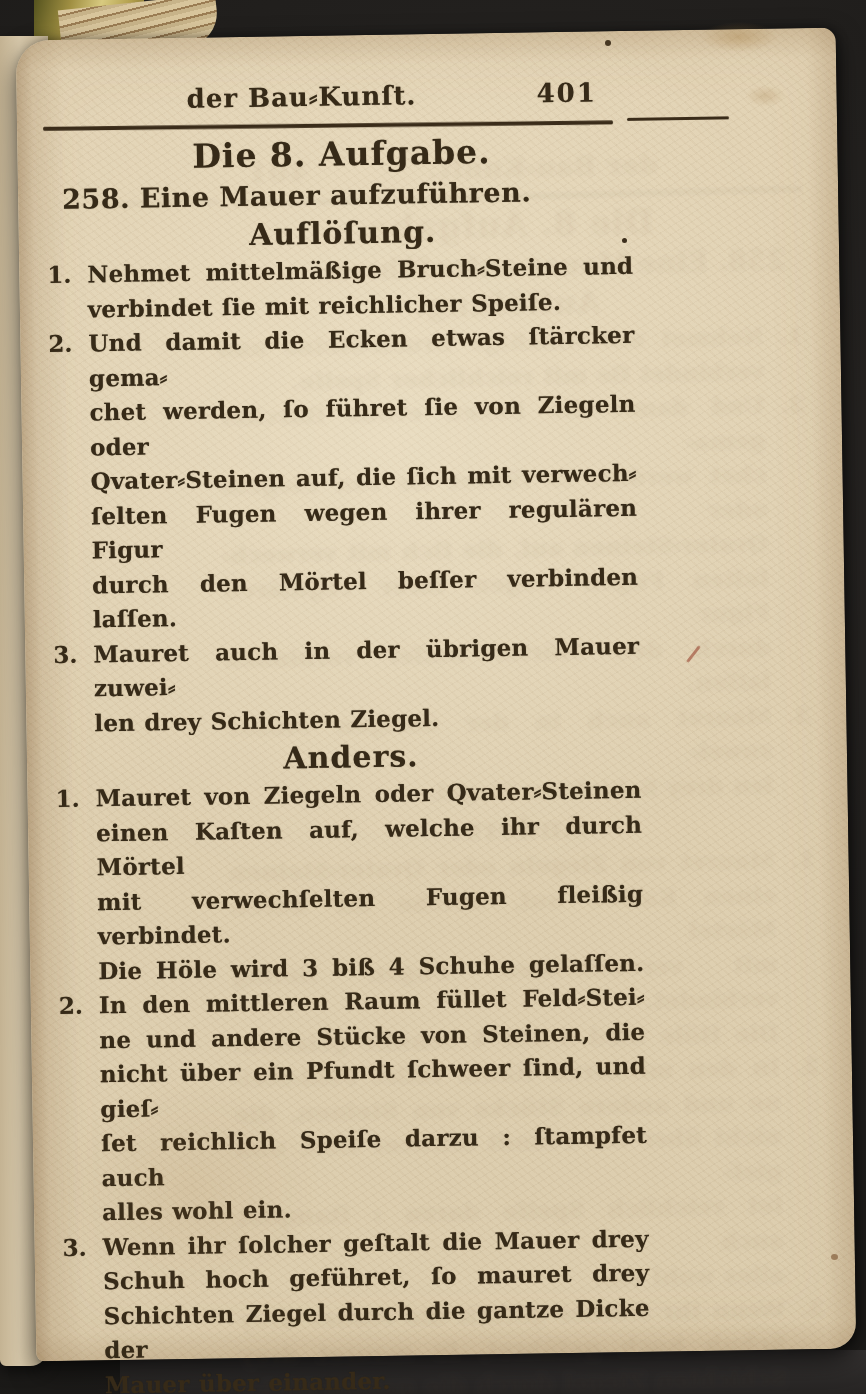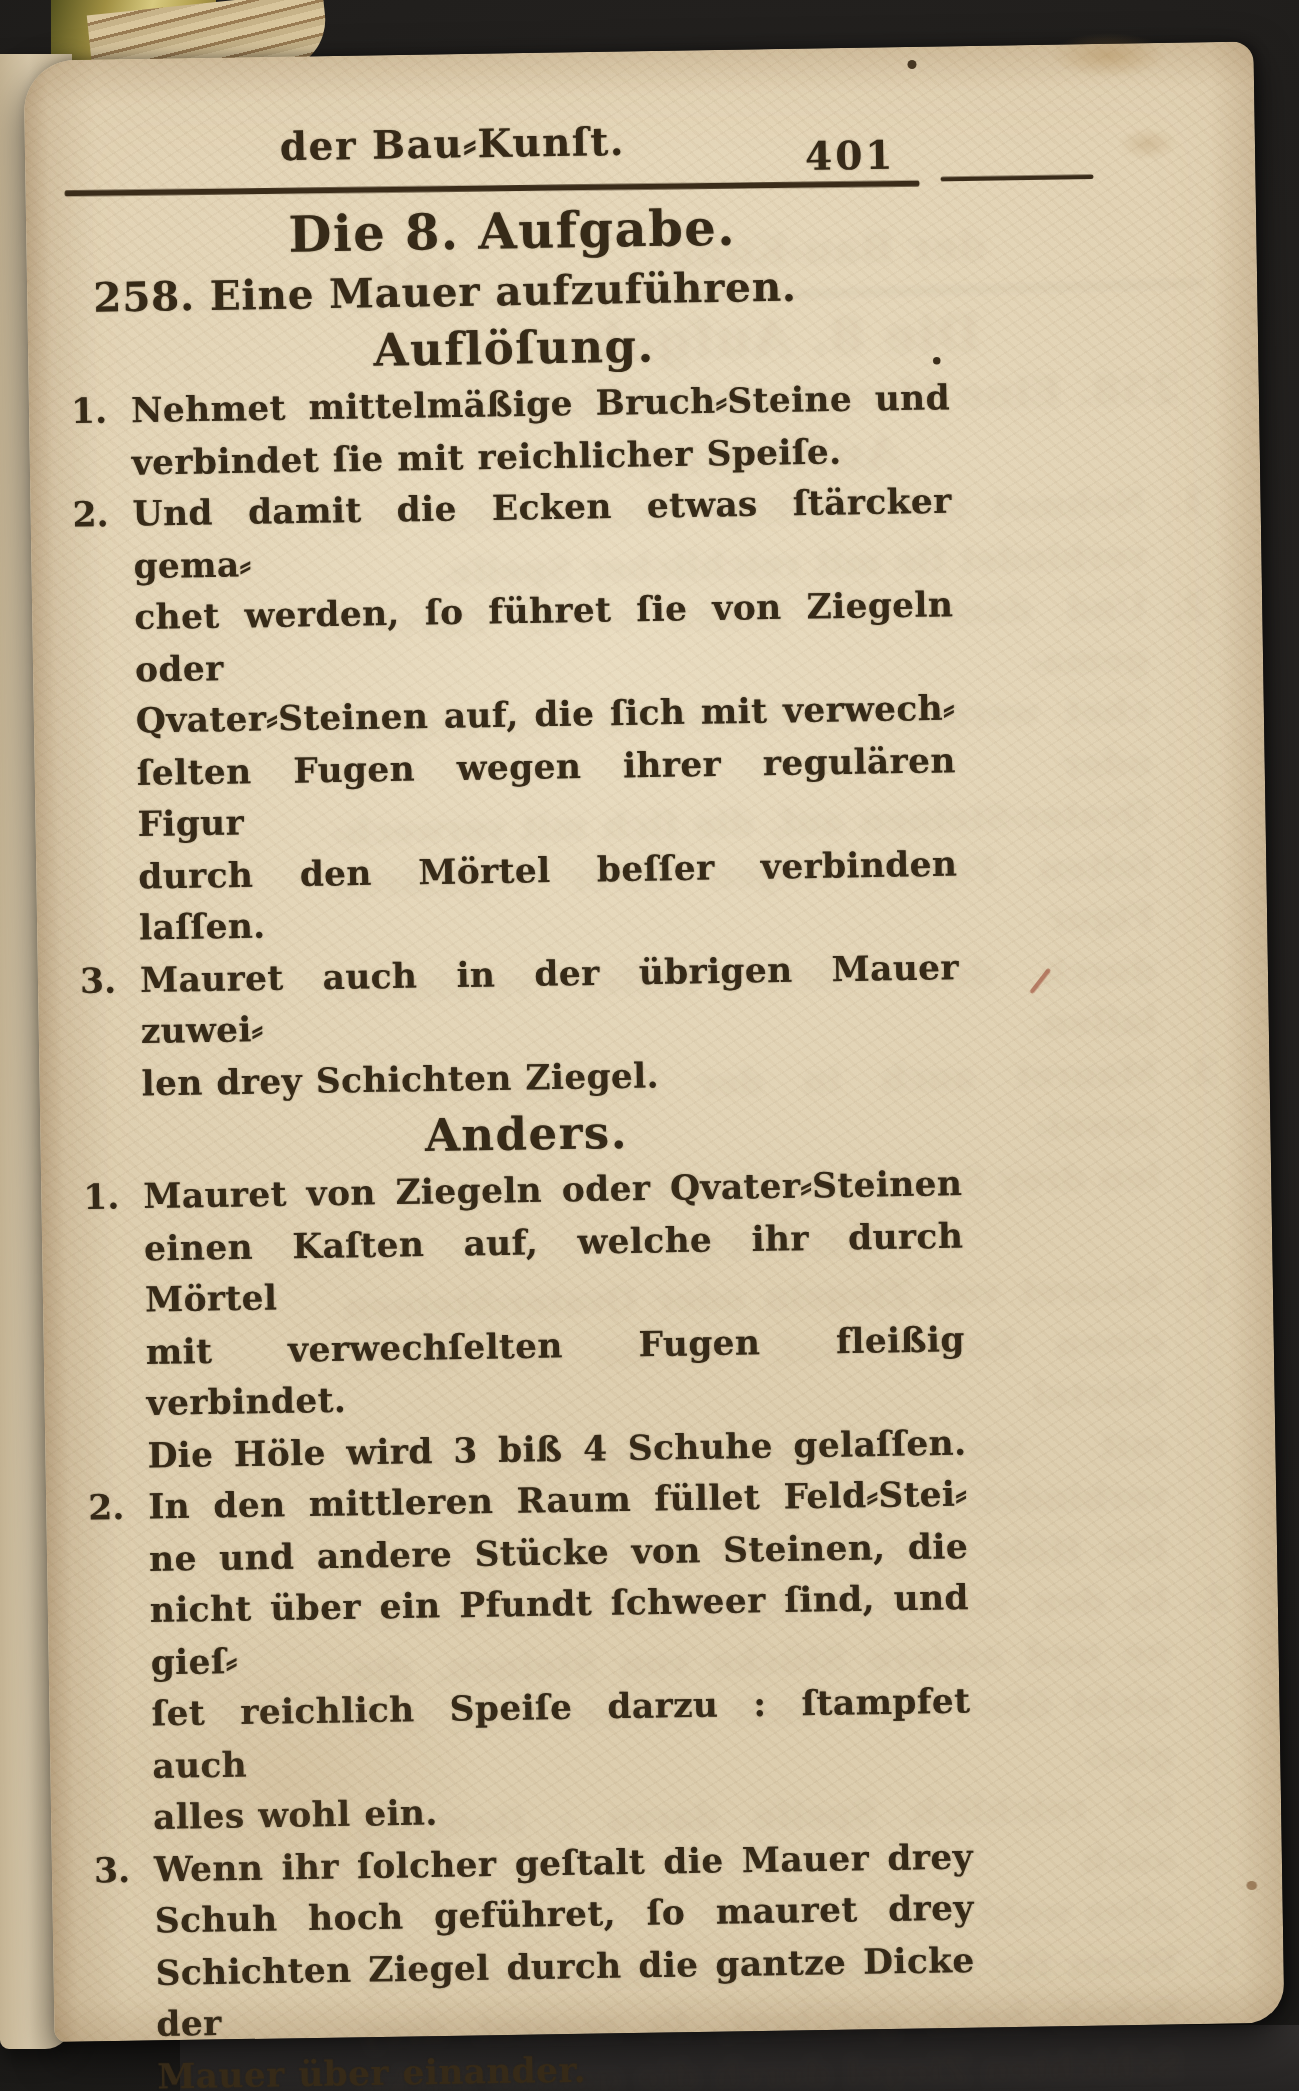--- a/index.html
+++ b/index.html
@@ -43,21 +43,21 @@
         linear-gradient(#e3d4b6,#dccdae);
       box-shadow:0 10px 26px rgba(0,0,0,.6), 3px 0 8px rgba(0,0,0,.35),
         inset 0 0 70px rgba(150,110,65,.16);
   }
   .content{position:relative;z-index:2;
       text-shadow:0 0 1px rgba(54,42,24,.55);}
 
   
   .runhead{position:relative;height:34px;font-size:26px;font-weight:700;}
   .rt{position:absolute;left:136px;top:0;letter-spacing:1px;}
-  .pn{position:absolute;left:486px;top:12px;letter-spacing:2px;}
+  .pn{position:absolute;left:486px;top:0;letter-spacing:2px;}
 
   
   .rule{height:8px;margin:6px 0 0 -8px;position:relative;width:690px;}
   .rule .seg1{position:absolute;left:0;top:2px;width:570px;height:4px;
       background:#3a2c1a;border-radius:2px/3px;transform:rotate(0.25deg);}
   .rule .seg2{position:absolute;left:584px;top:1px;width:102px;height:3px;
       background:#3a2c1a;border-radius:2px;}
 
   .h1{margin-top:4px;font-size:33px;line-height:42px;font-weight:700;
       text-align:center;letter-spacing:1px;}

